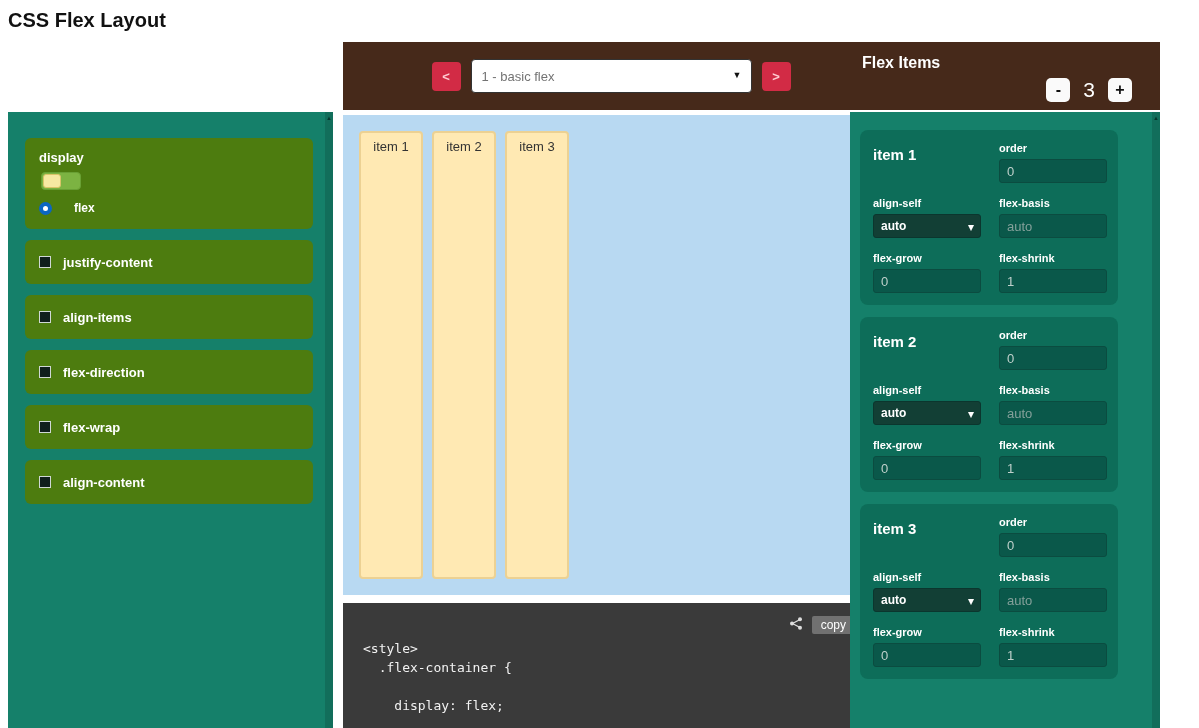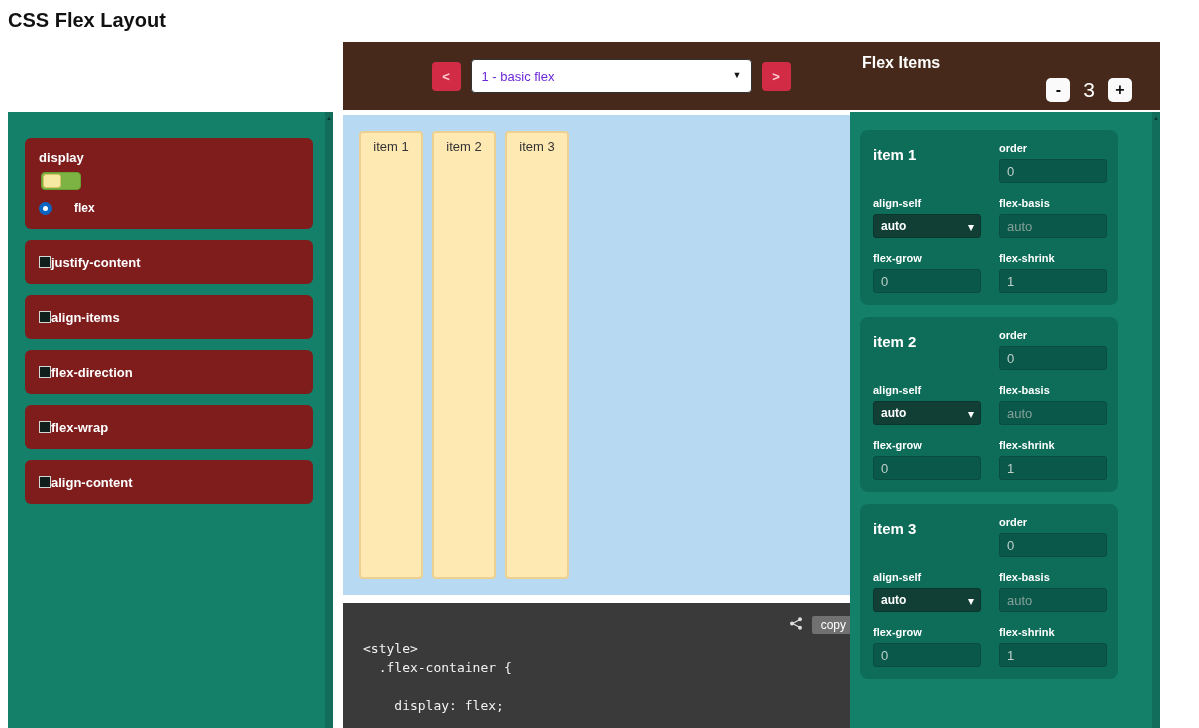--- a/index.html
+++ b/index.html
@@ -25,37 +25,37 @@
     position:absolute; top:70px; left:0; right:0; bottom:0;
     background:#15806a; overflow:hidden;
   }
 
   
   .vscroll { position:absolute; top:0; right:0; width:8px; bottom:0; background:rgba(0,0,0,0.14); text-align:center; }
   .vscroll .arrow { display:block; font-size:6px; color:#06362c; padding-top:2px; line-height:8px; }
 
   
   .col-left .panel-body { padding:26px 20px 0 17px; }
-  .ctl-group { background:#7f1d1d; border-radius:6px; margin-bottom:11px; }
+  .ctl-group { background:#4d7c0f; border-radius:6px; margin-bottom:11px; }
   .ctl-group.display-group { padding:12px 14px 14px 14px; }
-  .ctl-group.row-group { height:44px; display:flex; align-items:center; gap:0; padding:0 14px; }
+  .ctl-group.row-group { height:44px; display:flex; align-items:center; gap:12px; padding:0 14px; }
   .group-label { font-size:13px; font-weight:bold; color:#fff; }
   .toggle { margin:7px 0 11px 2px; width:40px; height:18px; background:#7cb342; border:1px solid #69a034; border-radius:4px; position:relative; }
   .toggle .knob { position:absolute; left:1px; top:1px; width:18px; height:14px; background:#f6e9a2; border:1px solid #d9c468; border-radius:3px; }
   .radio-row { display:flex; align-items:center; gap:22px; }
   .radio { width:13px; height:13px; border-radius:50%; background:#fff; border:4px solid #0b66c3; }
   .radio-label { font-size:12px; font-weight:bold; color:#fff; }
   .checkbox { width:12px; height:12px; background:#101f1c; border:1px solid #cfd8d5; flex:0 0 auto; }
 
   
   .col-mid .panel-header { display:flex; align-items:center; justify-content:center; gap:10px; }
   .nav-btn { width:29px; height:29px; background:#d22b45; color:#ffccd2; border:none; border-radius:4px; font-size:13px; font-weight:bold; cursor:pointer; }
   .scenario-wrap { position:relative; }
   .scenario-wrap::after { content:"▼"; position:absolute; right:10px; top:11px; font-size:9px; color:#111; pointer-events:none; }
-  select.scenario { width:281px; height:34px; border:1px solid #333; border-radius:4px; background:#fff; color:#6d28d9;
+  select.scenario { width:281px; height:34px; border:1px solid #333; border-radius:4px; background:#fff; color:#737373;
     font-size:13px; padding:0 26px 0 10px; appearance:none; -webkit-appearance:none; font-family:"Liberation Sans", sans-serif; }
 
   .flex-area { position:absolute; top:73px; left:0; right:0; height:480px; background:#b8d9f2; padding:16px; display:flex; }
   .flex-item { width:64px; background:#ffe9b3; border:2px solid #ecd193; border-radius:4px; margin-right:9px;
     font-size:13px; color:#333; text-align:center; padding-top:6px; }
 
   .code-area { position:absolute; top:561px; left:0; right:0; bottom:0; background:#3a3a3a;text-decoration:underline; }
   .code-toolbar { position:absolute; top:12px; right:24px; display:flex; align-items:center; gap:8px; }
   .copy-btn { background:#717171; color:#fff; border:none; border-radius:2px; font-size:12px; padding:2px 9px; cursor:pointer; }
   .code-lines { position:absolute; top:36px; left:20px; color:#f2f2f2; font-family:"DejaVu Sans Mono", monospace; font-size:13px; }

